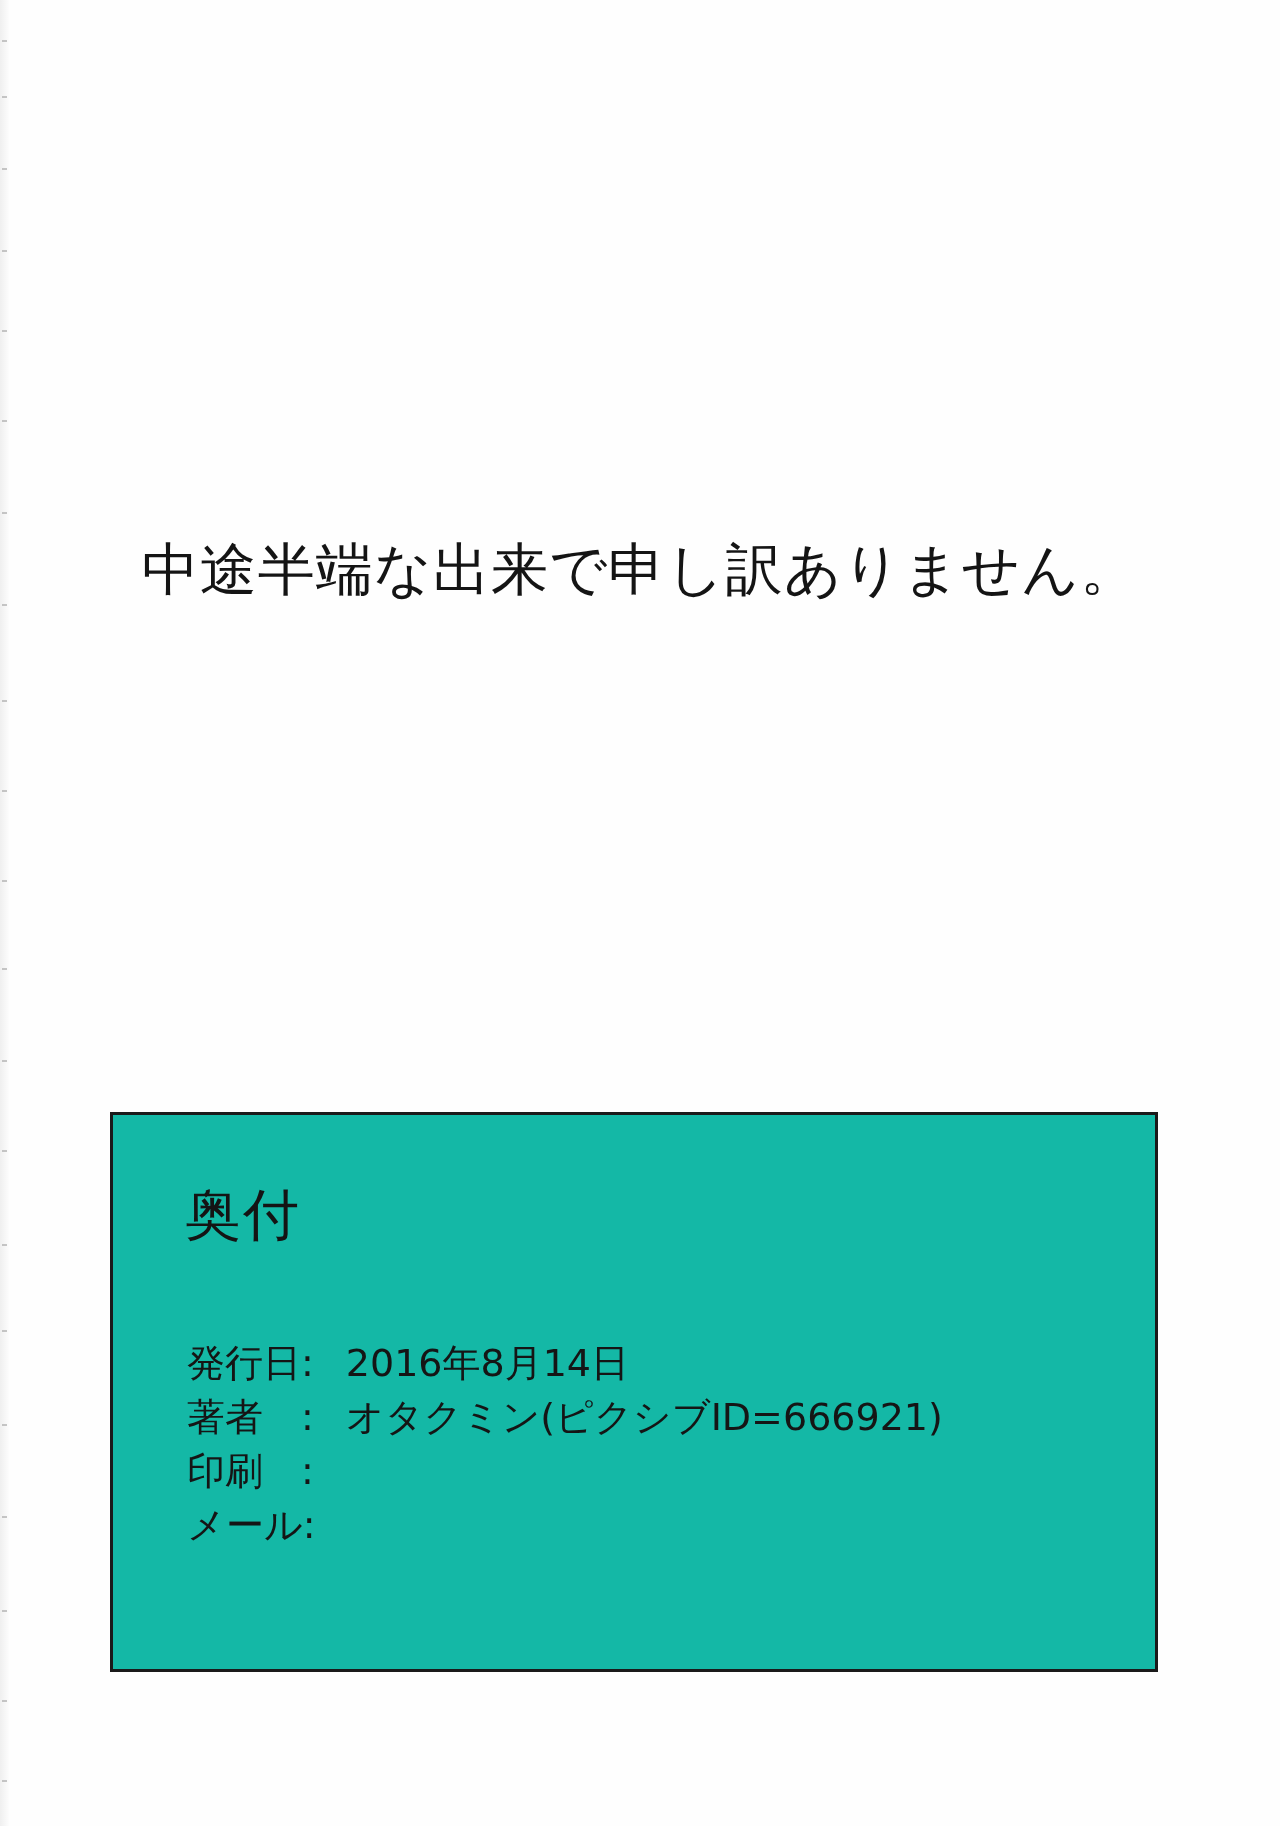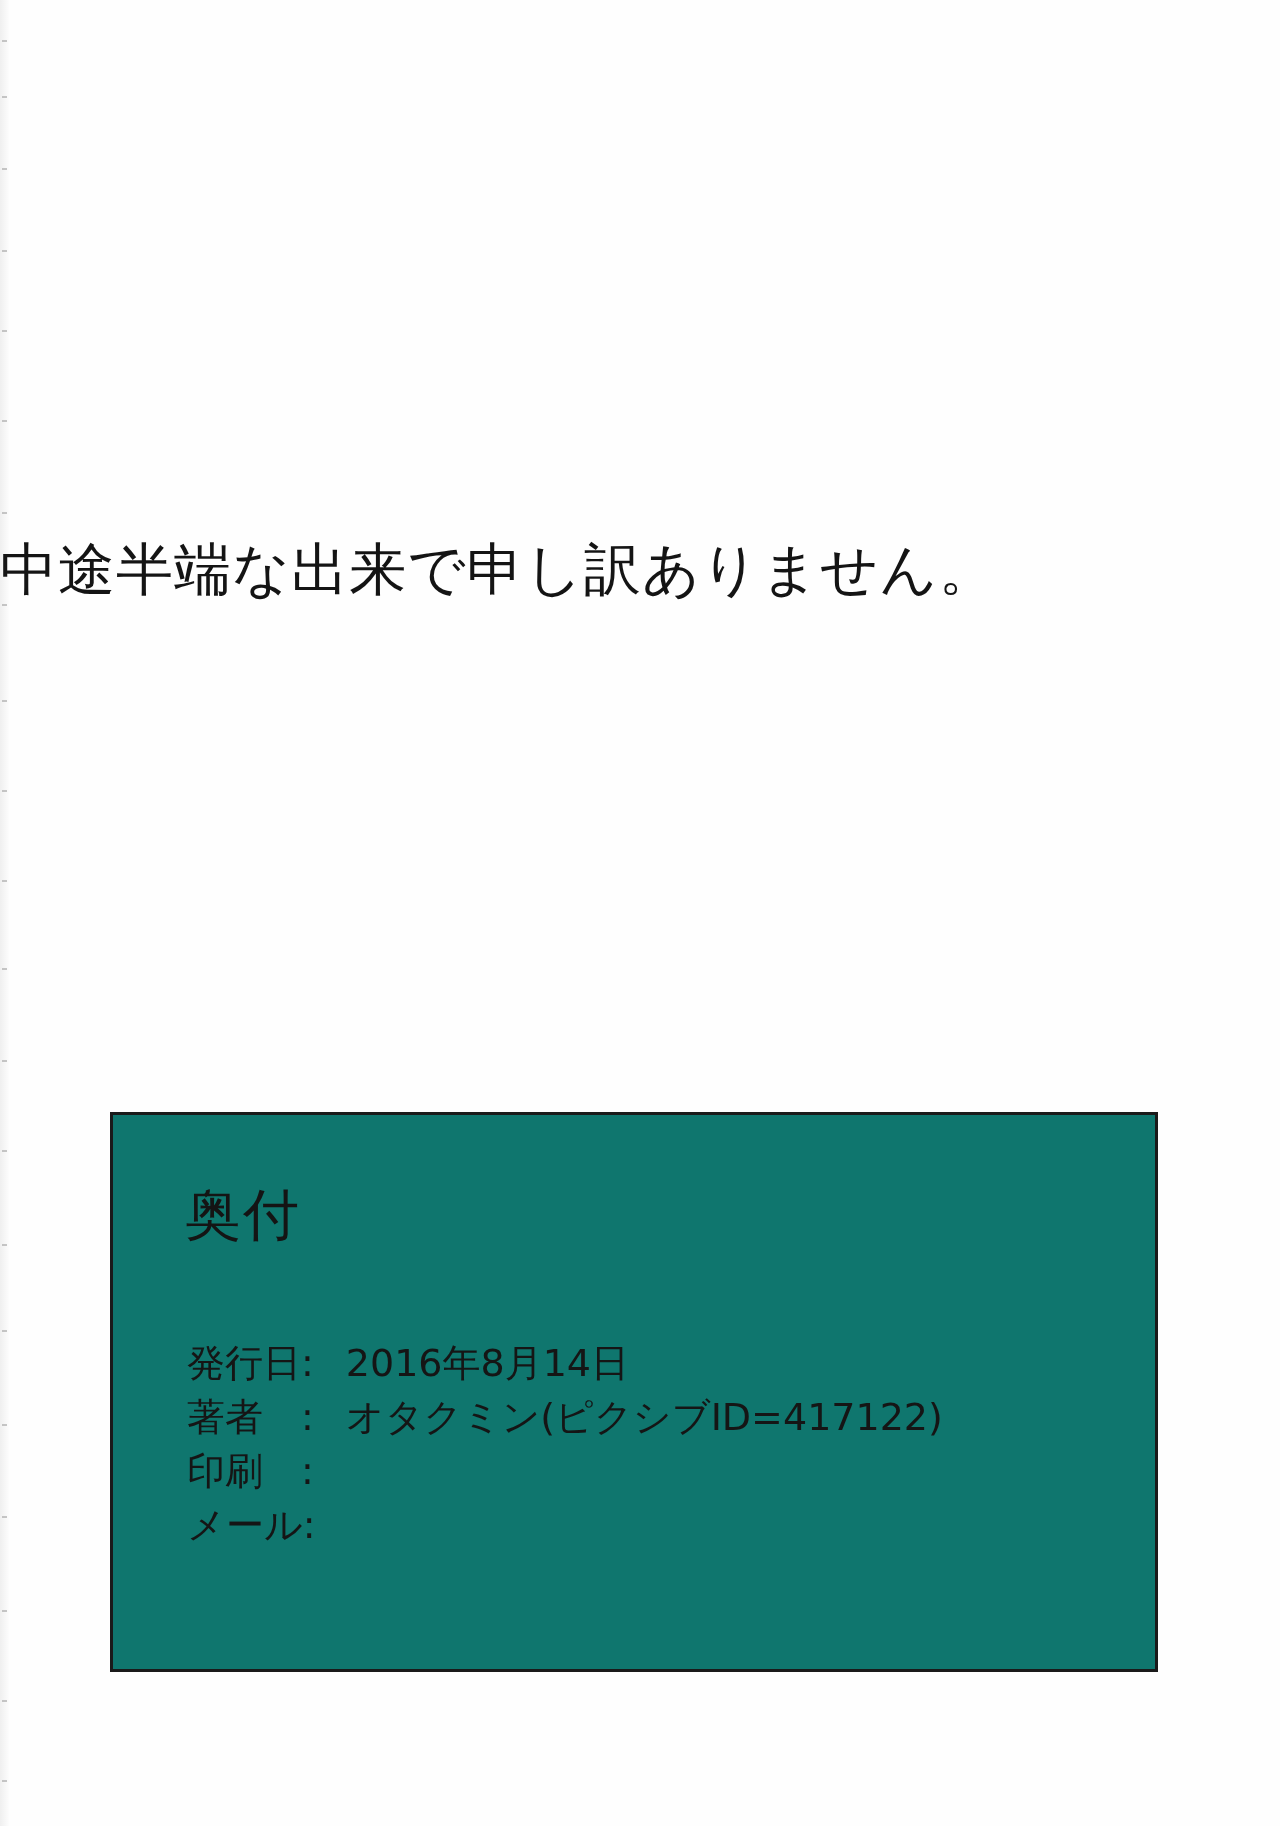--- a/index.html
+++ b/index.html
@@ -33,38 +33,38 @@
     height: 2px;
     background: #9a9a9a;
     opacity: .55;
   }
 
   .headline {
     position: absolute;
     left: 0;
     right: 0;
     top: 538px;
-    text-align: left;
+    text-align: center;
     font-family: "DejaVu Sans", sans-serif;
     font-size: 57px;
     line-height: 1.1;
     letter-spacing: 1px;
     color: #141414;
     white-space: nowrap;
   }
 
   .colophon {
     position: absolute;
     left: 110px;
     top: 1112px;
     width: 1048px;
     height: 560px;
     border: 3px solid #1a1a1a;
     box-sizing: border-box;
-    background: #0f766e;
+    background: #14b8a6;
   }
   .colophon-title {
     position: absolute;
     left: 72px;
     top: 72px;
     font-family: "DejaVu Sans", sans-serif;
     font-size: 56px;
     line-height: 1;
     letter-spacing: 2px;
     color: #141414;
@@ -138,21 +138,21 @@
 
       <div class="colophon-row">
         <span class="row-label">発行日</span>
         <span class="row-sep">:</span>
         <span class="row-value jp">2016年8月14日</span>
       </div>
 
       <div class="colophon-row">
         <span class="row-label">著者　</span>
         <span class="row-sep">:</span>
-        <span class="row-value jp">オタクミン(ピクシブID=417122)</span>
+        <span class="row-value jp">オタクミン(ピクシブID=666921)</span>
       </div>
 
       <div class="colophon-row">
         <span class="row-label">印刷　</span>
         <span class="row-sep">:</span>
       </div>
 
       <div class="colophon-row">
         <span class="row-label">メール</span>
         <span class="row-sep">:</span>

